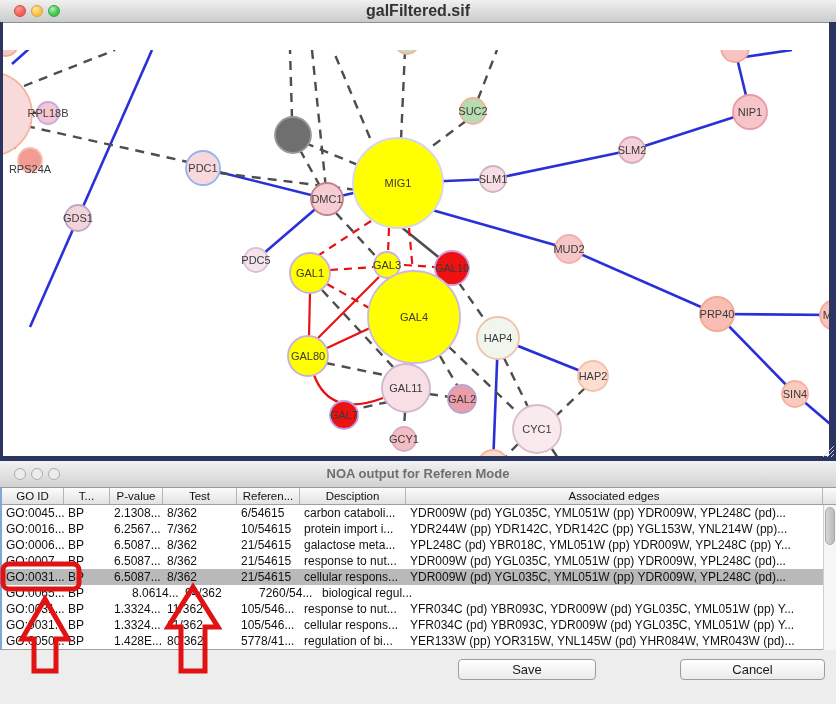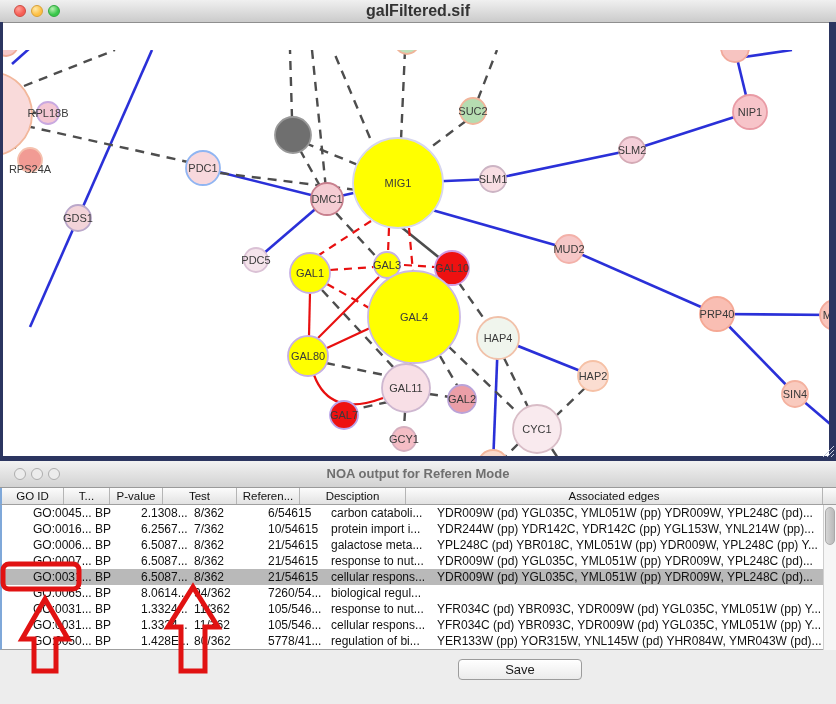--- a/index.html
+++ b/index.html
@@ -32,33 +32,33 @@
   .titlebar2 .tl{top:7px;}
   .titlebar2 .tl:nth-child(2){left:31px;} .titlebar2 .tl:nth-child(3){left:48px;}
 
   .thead{position:absolute;left:0;top:27px;width:836px;height:17px;box-sizing:border-box;
          background:linear-gradient(#fcfcfc,#e2e2e2);border-bottom:1px solid #9f9f9f;
          border-left:2px solid #7fa8d9;display:flex;}
   .th{box-sizing:border-box;border-right:1px solid #b5b5b5;font-size:11.5px;color:#111;
       text-align:center;line-height:16px;overflow:hidden;white-space:nowrap;flex-shrink:0;}
   .tbody{position:absolute;left:0;top:44px;width:823px;height:145px;background:#fff;
          border-left:2px solid #7fa8d9;box-sizing:border-box;border-bottom:1px solid #9f9f9f;overflow:hidden;}
-  .tr{display:flex;height:16px;padding-left:27px;}
+  .tr{display:flex;height:16px;}
   .tr.sel{background:#b9b9b9;}
   .td{box-sizing:border-box;padding-left:4px;font-size:12px;color:#111;line-height:16px;
       overflow:hidden;white-space:nowrap;flex-shrink:0;}
   .vscroll{position:absolute;left:823px;top:44px;width:13px;height:145px;background:#f6f6f6;
            border-left:1px solid #cfcfcf;box-sizing:border-box;}
   .vthumb{position:absolute;left:1px;top:2px;width:10px;height:38px;border-radius:5px;
           background:linear-gradient(90deg,#d6d6d6,#b9b9b9);border:1px solid #a9a9a9;box-sizing:border-box;}
 
   .btn{position:absolute;height:21px;border:1px solid #9c9c9c;border-radius:4px;
        background:linear-gradient(#ffffff,#ebebeb);font-family:"Liberation Sans",sans-serif;
        font-size:13px;color:#1a1a1a;box-shadow:0 1px 0 rgba(255,255,255,.7) inset;}
-  .btn.save{left:458px;top:198px;width:124px;}
+  .btn.save{left:458px;top:198px;width:138px;}
   .btn.cancel{left:680px;top:198px;width:145px;}
 
   .overlay{position:absolute;left:0;top:0;width:836px;height:704px;z-index:90;pointer-events:none;}
 </style>
 </head>
 <body>
 
 <div class="win-top">
   <div class="titlebar">
     <span class="tl red"></span>
@@ -256,21 +256,21 @@
         <div class="td" style="width: 46px;">BP</div>
         <div class="td" style="width: 53px;">6.5087...</div>
         <div class="td" style="width: 74px;">8/362</div>
         <div class="td" style="width: 63px;">21/54615</div>
         <div class="td" style="width: 106px;">cellular respons...</div>
         <div class="td" style="width: 417px;">YDR009W (pd) YGL035C, YML051W (pp) YDR009W, YPL248C (pd)...</div>
       </div>
       <div class="tr">
         <div class="td" style="width: 62px;">GO:0065...</div>
         <div class="td" style="width: 46px;">BP</div>
-        <div class="td" style="width: 53px;">8.0614...</div>
+        <div class="td" style="width: 53px; margin-left: 18px;">8.0614...</div>
         <div class="td" style="width: 74px;">94/362</div>
         <div class="td" style="width: 63px;">7260/54...</div>
         <div class="td" style="width: 106px;">biological regul...</div>
       </div>
       <div class="tr">
         <div class="td" style="width: 62px;">GO:0031...</div>
         <div class="td" style="width: 46px;">BP</div>
         <div class="td" style="width: 53px;">1.3324...</div>
         <div class="td" style="width: 74px;">11/362</div>
         <div class="td" style="width: 63px;">105/546...</div>
@@ -293,19 +293,20 @@
         <div class="td" style="width: 74px;">80/362</div>
         <div class="td" style="width: 63px;">5778/41...</div>
         <div class="td" style="width: 106px;">regulation of bi...</div>
         <div class="td" style="width: 417px;">YER133W (pp) YOR315W, YNL145W (pd) YHR084W, YMR043W (pd)...</div>
       </div>
     </div>
   <div class="vscroll">
     <div class="vthumb"></div>
   </div>
   <button class="btn save">Save</button>
+  <button class="btn cancel">Cancel</button>
 </div>
 
 <svg class="overlay" id="anno" xmlns="http://www.w3.org/2000/svg">
   <rect x="3" y="564" width="76" height="25" rx="6" fill="none" stroke-width="5" stroke="#e11212"></rect>
   <polygon points="45,599 68,639 56,639 56,671 34,671 34,639 22,639" fill="none" stroke-width="5" stroke="#e11212"></polygon>
   <polygon points="193,587 218,627 205,627 205,671 181,671 181,627 168,627" fill="none" stroke-width="5" stroke="#e11212"></polygon>
 </svg>
 
 </body></html>

